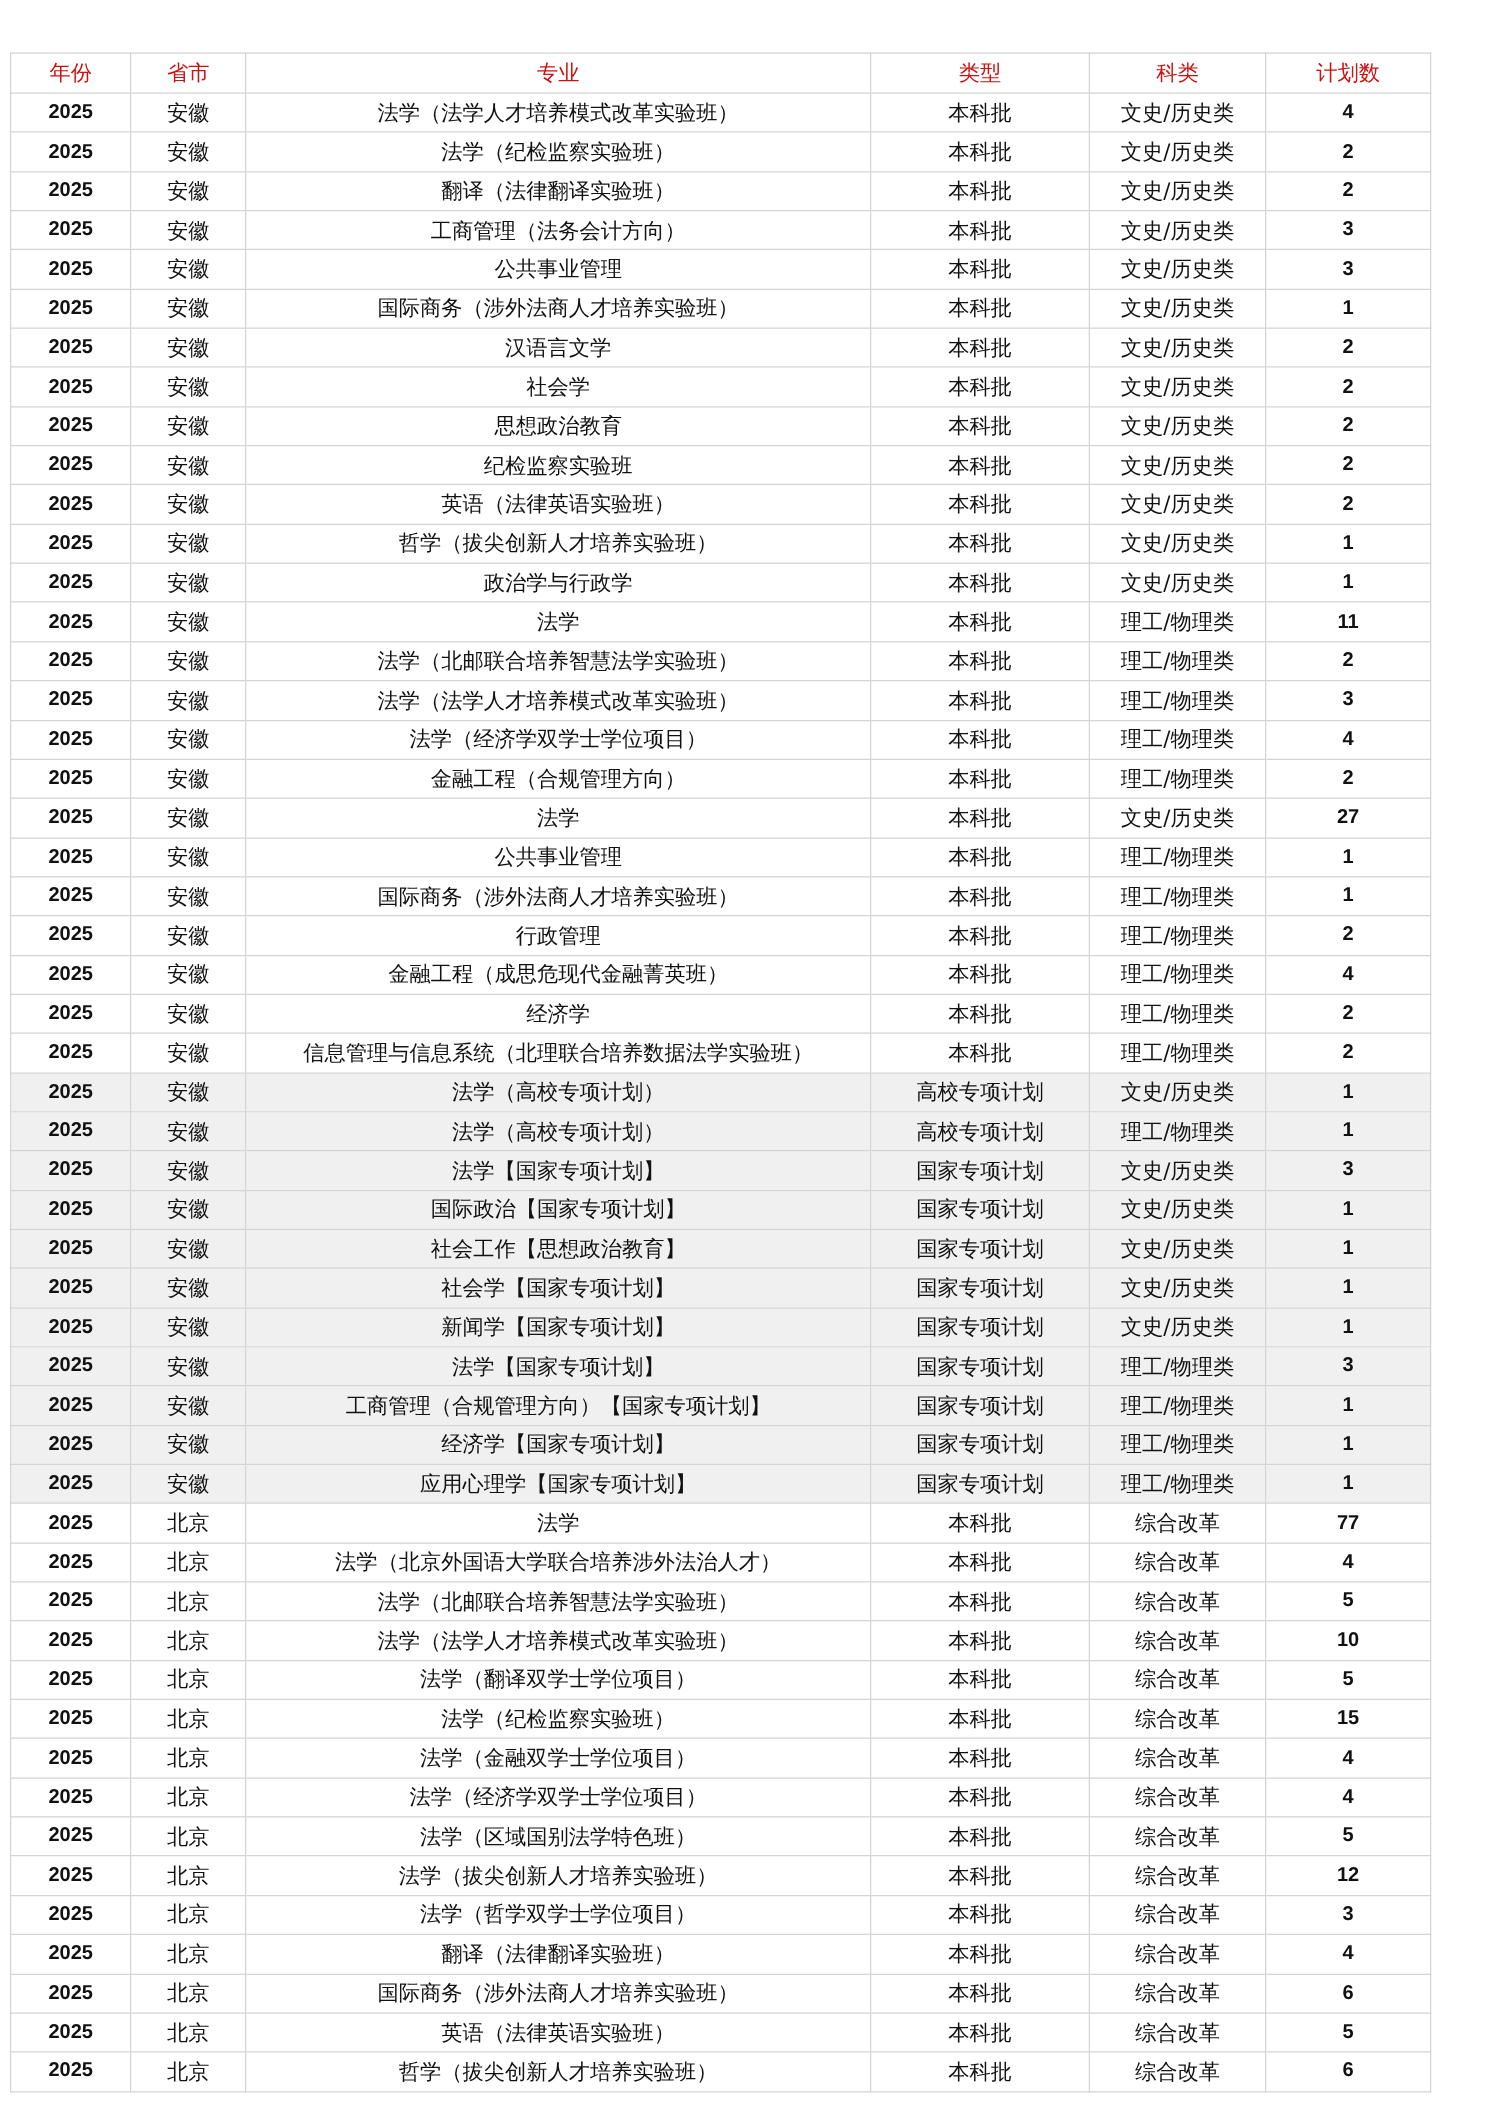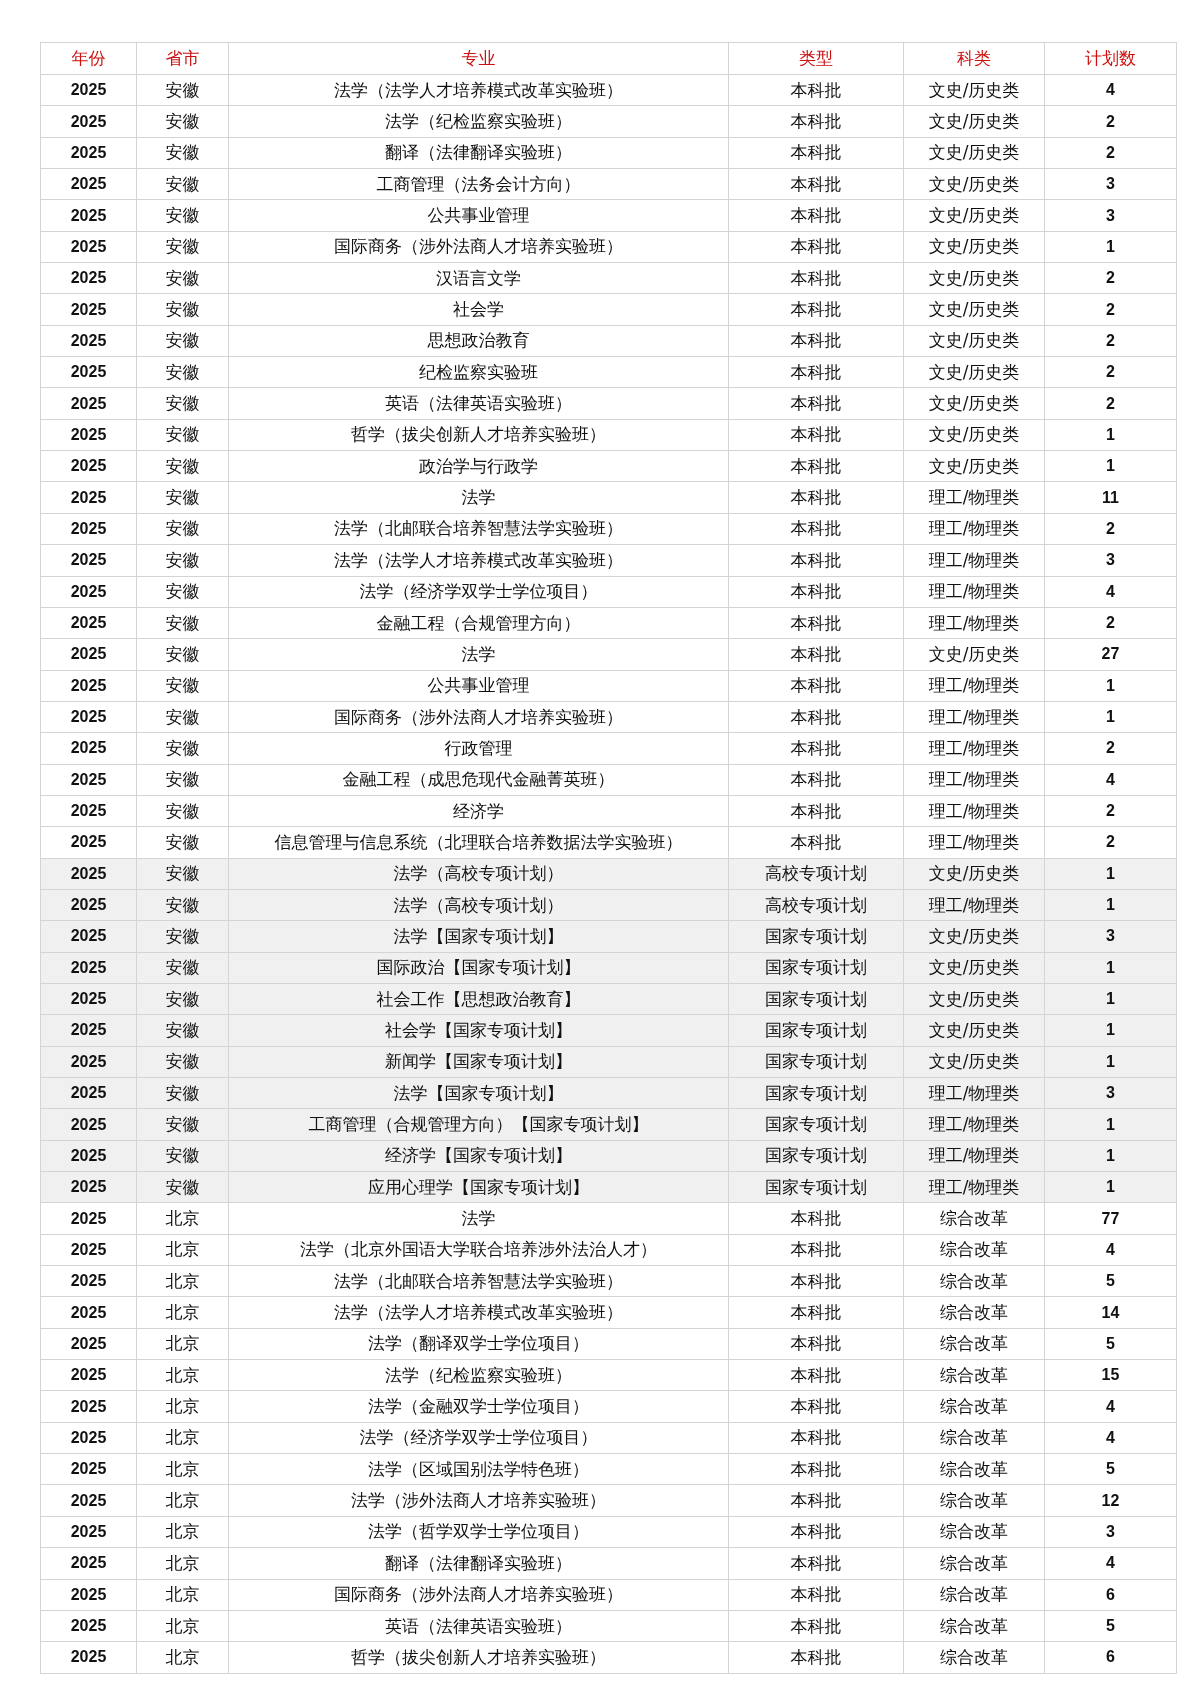--- a/index.html
+++ b/index.html
@@ -1,19 +1,19 @@
 <!DOCTYPE html>
 <html><head>
 <meta charset="utf-8">
 <style>
   html, body { margin: 0; padding: 0; background: #ffffff; }
   body { width: 1190px; height: 1683px; position: relative; overflow: hidden;
          font-family: "DejaVu Sans", "Liberation Sans", sans-serif; }
   table.plan {
-    position: absolute; left: 40px; top: 42px;
+    position: absolute; left: 8px; top: 42px;
     border-collapse: collapse; table-layout: fixed;
     width: 1136px;
   }
   table.plan th, table.plan td {
     border: 1px solid #d4d4d4;
     text-align: center; vertical-align: middle;
     padding: 0; white-space: nowrap; overflow: hidden;
     font-size: 17px; color: #111111;
   }
   table.plan th { height: 31px; font-weight: normal; color: #cc1111; }
@@ -355,21 +355,21 @@
         <td>本科批</td>
         <td>综合改革</td>
         <td class="num">5</td>
       </tr>
       <tr>
         <td class="num">2025</td>
         <td>北京</td>
         <td>法学（法学人才培养模式改革实验班）</td>
         <td>本科批</td>
         <td>综合改革</td>
-        <td class="num">14</td>
+        <td class="num">10</td>
       </tr>
       <tr>
         <td class="num">2025</td>
         <td>北京</td>
         <td>法学（翻译双学士学位项目）</td>
         <td>本科批</td>
         <td>综合改革</td>
         <td class="num">5</td>
       </tr>
       <tr>
@@ -400,21 +400,21 @@
         <td class="num">2025</td>
         <td>北京</td>
         <td>法学（区域国别法学特色班）</td>
         <td>本科批</td>
         <td>综合改革</td>
         <td class="num">5</td>
       </tr>
       <tr>
         <td class="num">2025</td>
         <td>北京</td>
-        <td>法学（涉外法商人才培养实验班）</td>
+        <td>法学（拔尖创新人才培养实验班）</td>
         <td>本科批</td>
         <td>综合改革</td>
         <td class="num">12</td>
       </tr>
       <tr>
         <td class="num">2025</td>
         <td>北京</td>
         <td>法学（哲学双学士学位项目）</td>
         <td>本科批</td>
         <td>综合改革</td>

